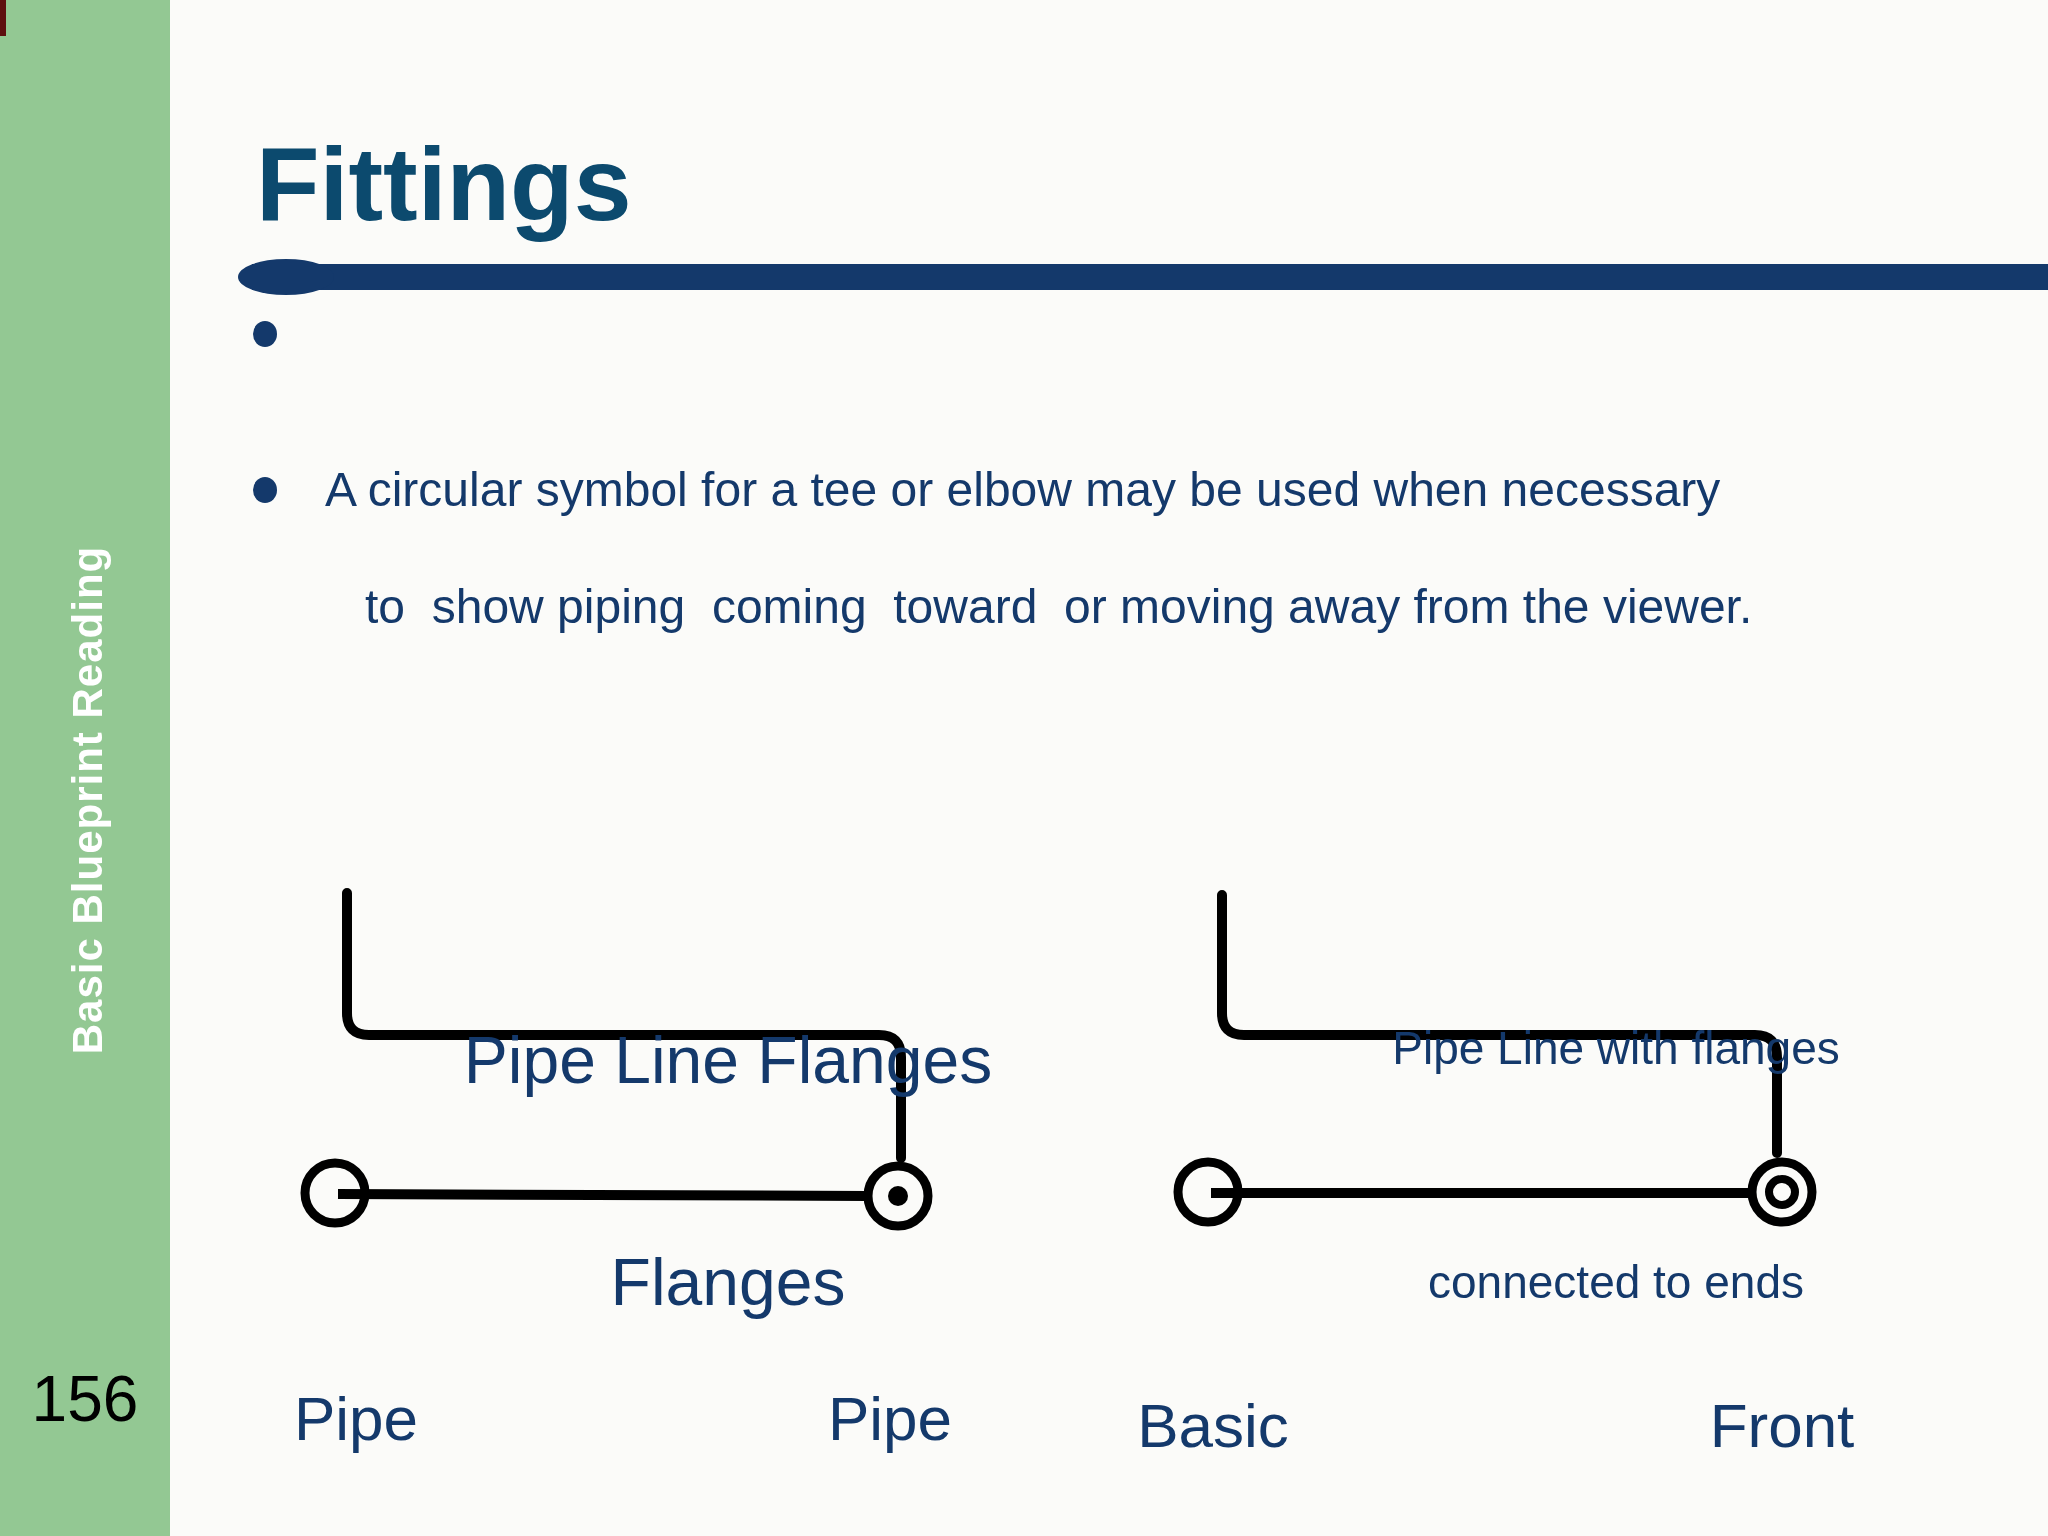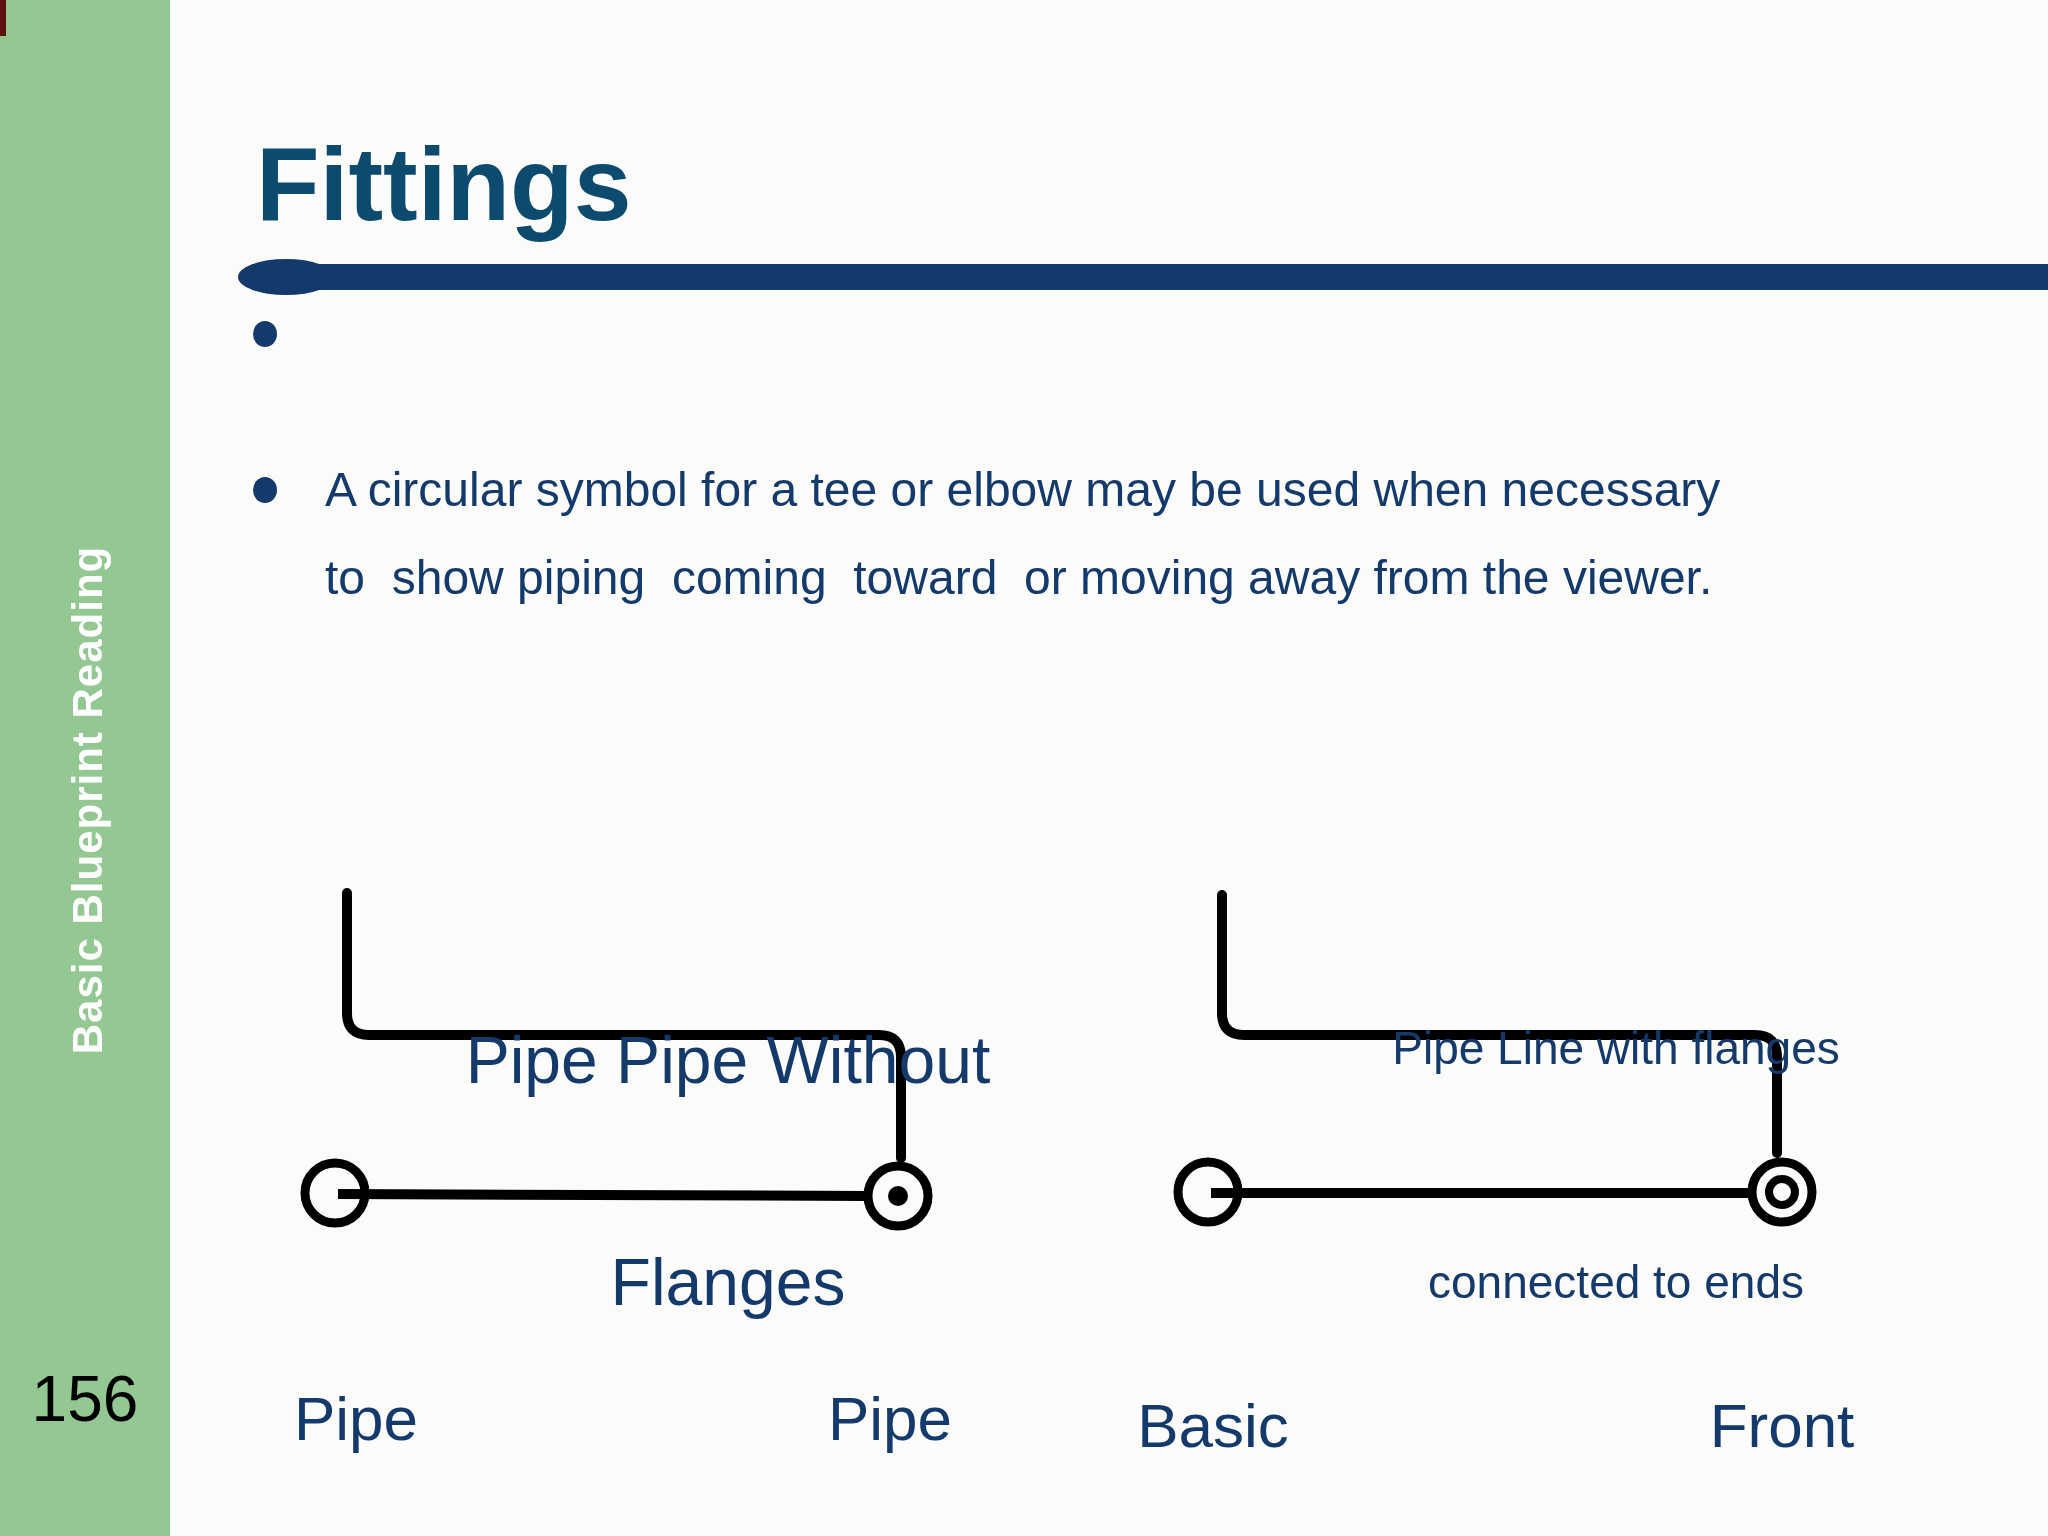--- a/index.html
+++ b/index.html
@@ -87,21 +87,21 @@
   .text-line {
     position: absolute;
     color: #14396B;
     white-space: pre;
     line-height: 1;
   }
   .bullet-line { left: 325px; font-size: 48px; }
   .b1l1 { top: 310px; }
   .b1l2 { top: 376px; }
   .b2l1 { top: 466px; }
-  .b2l2 { top: 554px; }
+  .b2l2 { top: 583px; margin-left: 40px; }
 
   
   .diagram-title {
     position: absolute;
     color: #14396B;
     text-align: center;
     white-space: pre;
   }
   .dt-left  { left: 368px;  top: 875px; width: 720px; font-size: 66px; line-height: 74px; }
   .dt-right { left: 1226px; top: 853px; width: 780px; font-size: 46px; line-height: 78px; }
@@ -156,21 +156,21 @@
     <circle cx="898" cy="1196" r="10" fill="#000000" stroke="none"></circle>
 
     <path d="M 1222 895 L 1222 1013 Q 1222 1035 1244 1035 L 1755 1035 Q 1777 1035 1777 1057 L 1777 1153" fill="none" stroke="#000000" stroke-width="10" stroke-linecap="round"></path>
     <line x1="1211" y1="1193" x2="1750" y2="1193" stroke="#000000" stroke-width="10"></line>
     <circle cx="1208" cy="1192" r="30" fill="none" stroke="#000000" stroke-width="9"></circle>
     <circle cx="1782" cy="1192" r="30" fill="#FBFBF9" stroke="#000000" stroke-width="9"></circle>
     <circle cx="1782" cy="1192" r="13" fill="none" stroke="#000000" stroke-width="8"></circle>
   </svg>
 
   <div class="diagram-title dt-left">
-    <div>Pipe Pipe Without</div>
+    <div>Pipe Line Flanges</div>
     <div>Flanges</div>
   </div>
 
   <div class="diagram-title dt-right">
     <div>Pipe Line with flanges</div>
     <div>connected to ends</div>
   </div>
 
   <div class="symbol-label sl-going">
     <div>Pipe</div>

